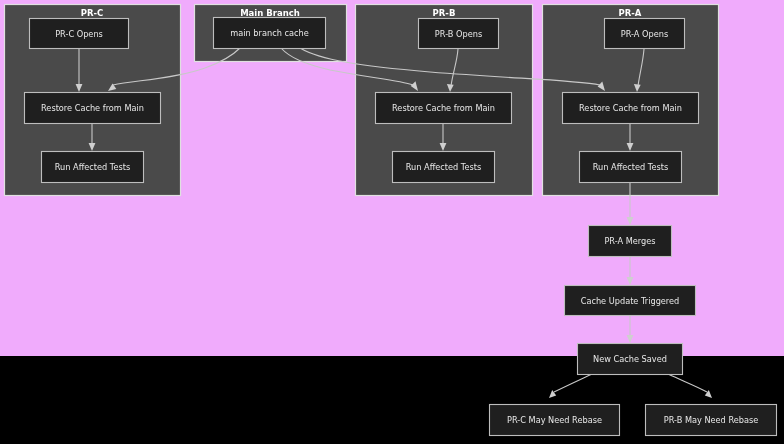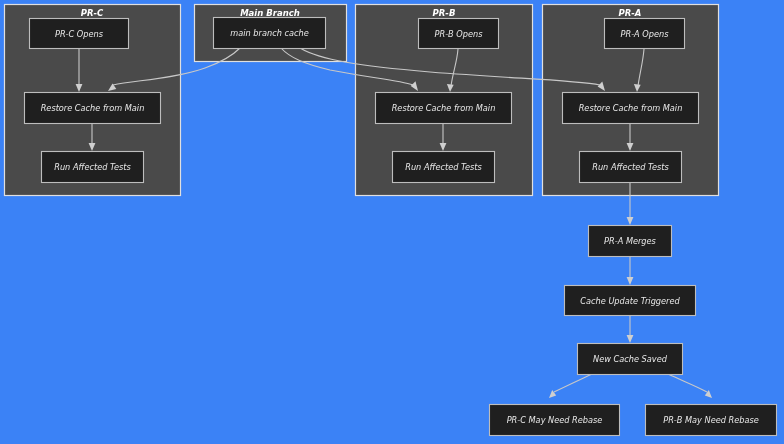--- a/index.html
+++ b/index.html
@@ -10,23 +10,22 @@
   }
   body {
     width: 784px;
     height: 444px;
     overflow: hidden;
     font-family: "DejaVu Sans", "Liberation Sans", sans-serif;
   }
   #diagram-root {
     position: relative;
     width: 784px;
-    height: 444px;
-    background: #3b82f6;
-    font-style: italic;
+    height: 356px;
+    background: #f0abfc;
   }
   svg#flow-svg {
     display: block;
     width: 784px;
     height: 444px;
   }
   .cluster-rect {
     fill: #4a4a4a;
     stroke: #e0e0e0;
     stroke-width: 1.2;

